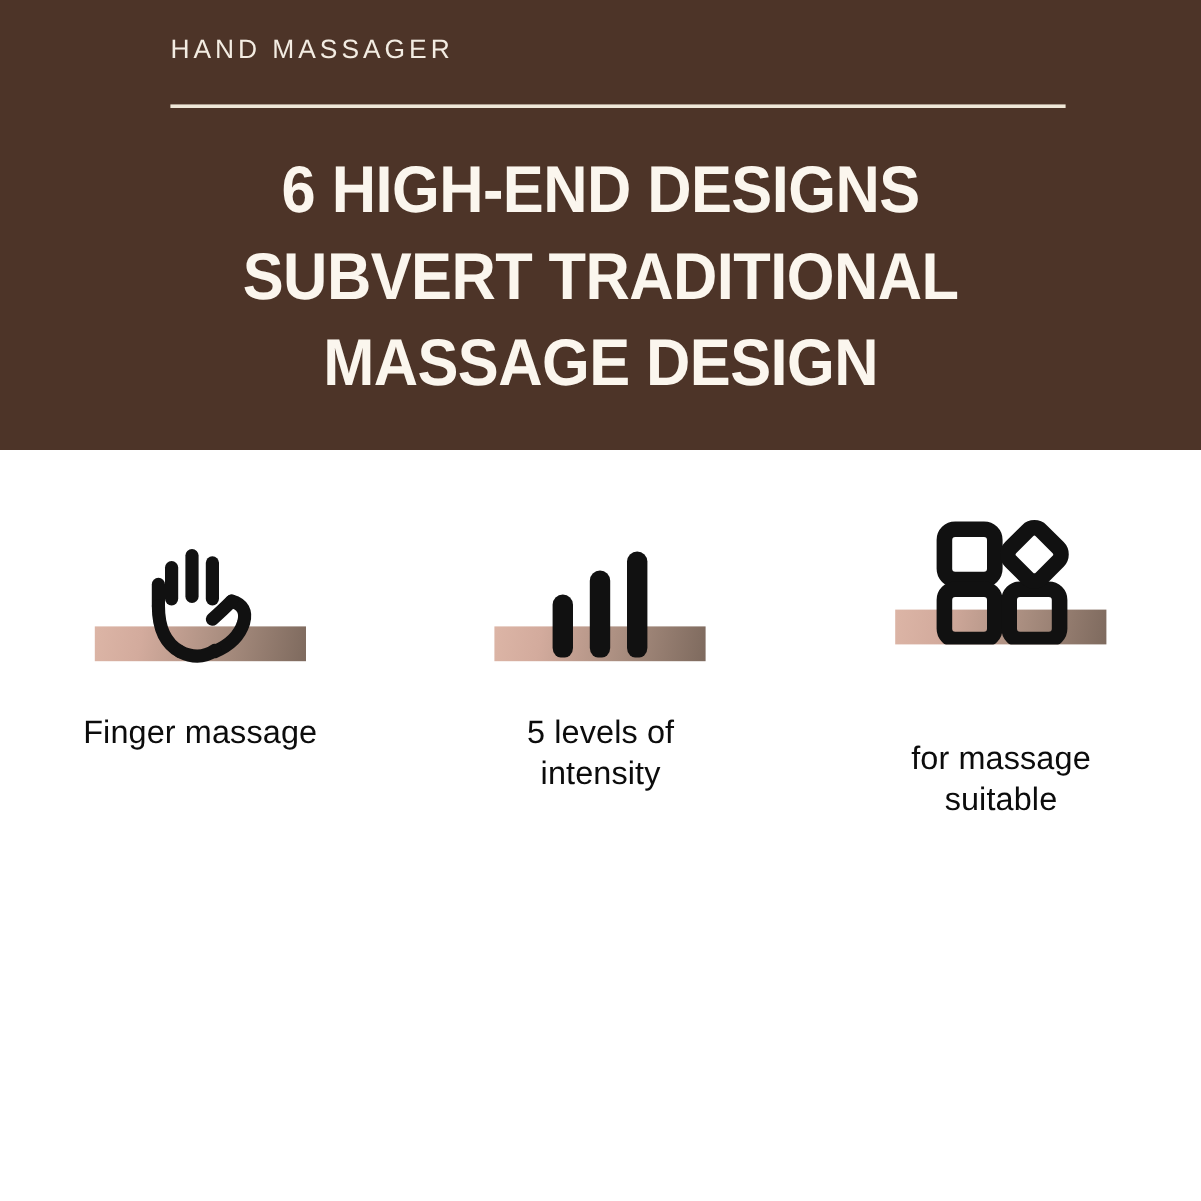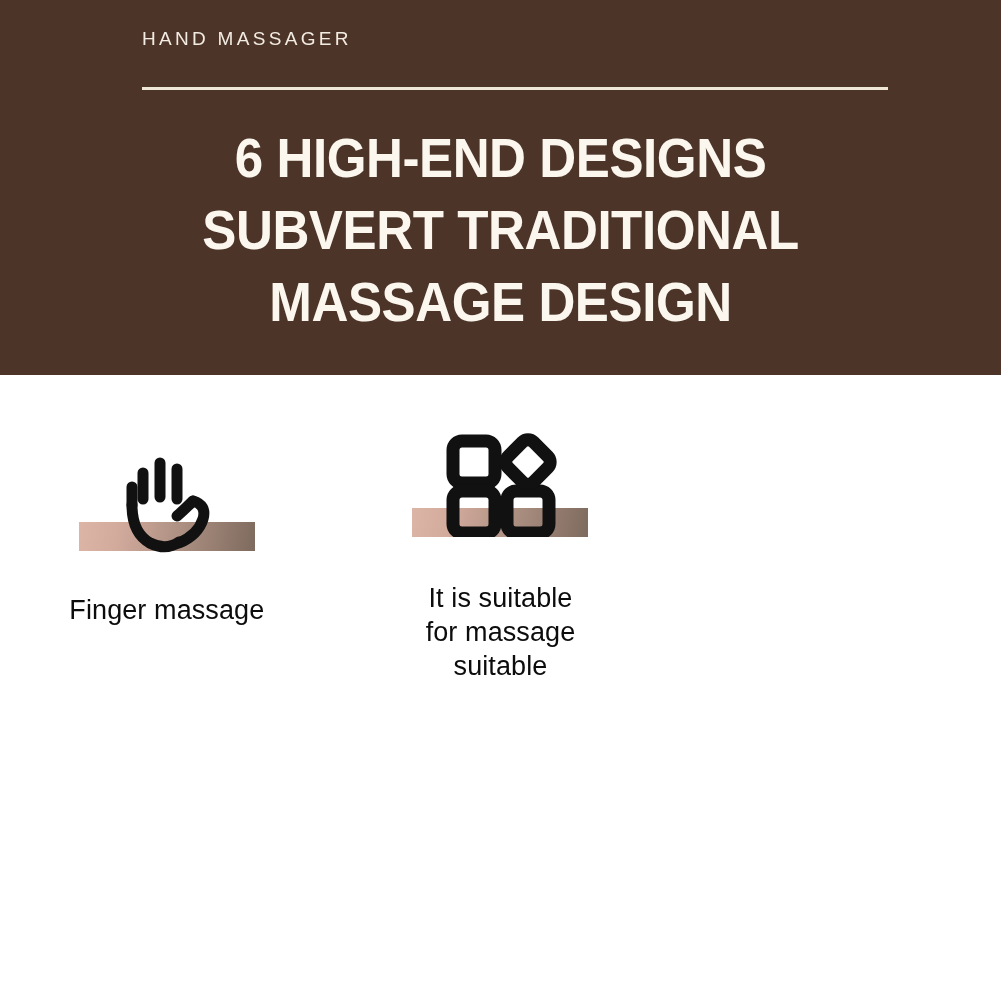--- a/index.html
+++ b/index.html
@@ -11,21 +11,21 @@
     position:relative;
   }
 
   
   #header-band {
     position:absolute; left:0; top:0; width:1001px; height:375px;
     background:#4d3428;
   }
   #eyebrow {
     position:absolute; left:142px; top:28px;
-    font-size:19px; letter-spacing:3.3px; font-weight:400;
+    font-size:22px; letter-spacing:3.3px; font-weight:400;
     color:#f3ece2; white-space:nowrap;
   }
   #header-rule {
     position:absolute; left:142px; top:87px; width:746px; height:3px;
     background:#efe7d8;
   }
   #headline {
     position:absolute; left:0; top:122px; width:1001px;
     text-align:center; color:#fbf6ee;
     font-weight:700; font-size:55px; line-height:72px;
@@ -104,38 +104,56 @@
             <path d="M86 58 q14 4 10 18 q-5 16 -24 24"></path>
             <path d="M43 100 q16 8 29 -1"></path>
             <path d="M86 58 q-9 9 -16 15"></path>
           </g>
         </svg>
       </div>
     </div>
     <div class="feature-label">Finger massage</div>
   </div>
 
+  <div class="feature-cell row1 cell-level">
+    <div class="icon-stage">
+      <div class="ground-bar"></div>
+      <div class="icon-art">
+        <svg width="110" height="90" viewBox="0 0 110 90">
+          <g stroke="#111111" stroke-linecap="round" fill="none">
+            <line x1="24" y1="46" x2="24" y2="82" stroke-width="17"></line>
+            <line x1="55" y1="26" x2="55" y2="82" stroke-width="17"></line>
+            <line x1="86" y1="10" x2="86" y2="82" stroke-width="17"></line>
+          </g>
+        </svg>
+      </div>
+    </div>
+    <div class="feature-label">
+      <span>5 levels of</span><br>
+      <span>intensity</span>
+    </div>
+  </div>
 
 
 
 
   <div class="feature-cell row2 cell-scene">
     <div class="icon-stage">
       <div class="ground-bar"></div>
       <div class="icon-art">
         <svg width="114" height="104" viewBox="0 0 114 104">
           <g fill="none" stroke="#111111" stroke-width="13">
             <rect x="10" y="8" width="42" height="42" rx="9"></rect>
             <rect x="10" y="58" width="42" height="42" rx="9"></rect>
             <rect x="64" y="58" width="42" height="42" rx="9"></rect>
             <rect x="67" y="11" width="36" height="36" rx="8" transform="rotate(45 85 29)"></rect>
           </g>
         </svg>
       </div>
     </div>
     <div class="feature-label">
-      <span>It is suitable</span><br>
+      <br>
       <span>for massage</span><br>
       <span>suitable</span>
     </div>
   </div>
 
 </div>
 
 </body></html>

